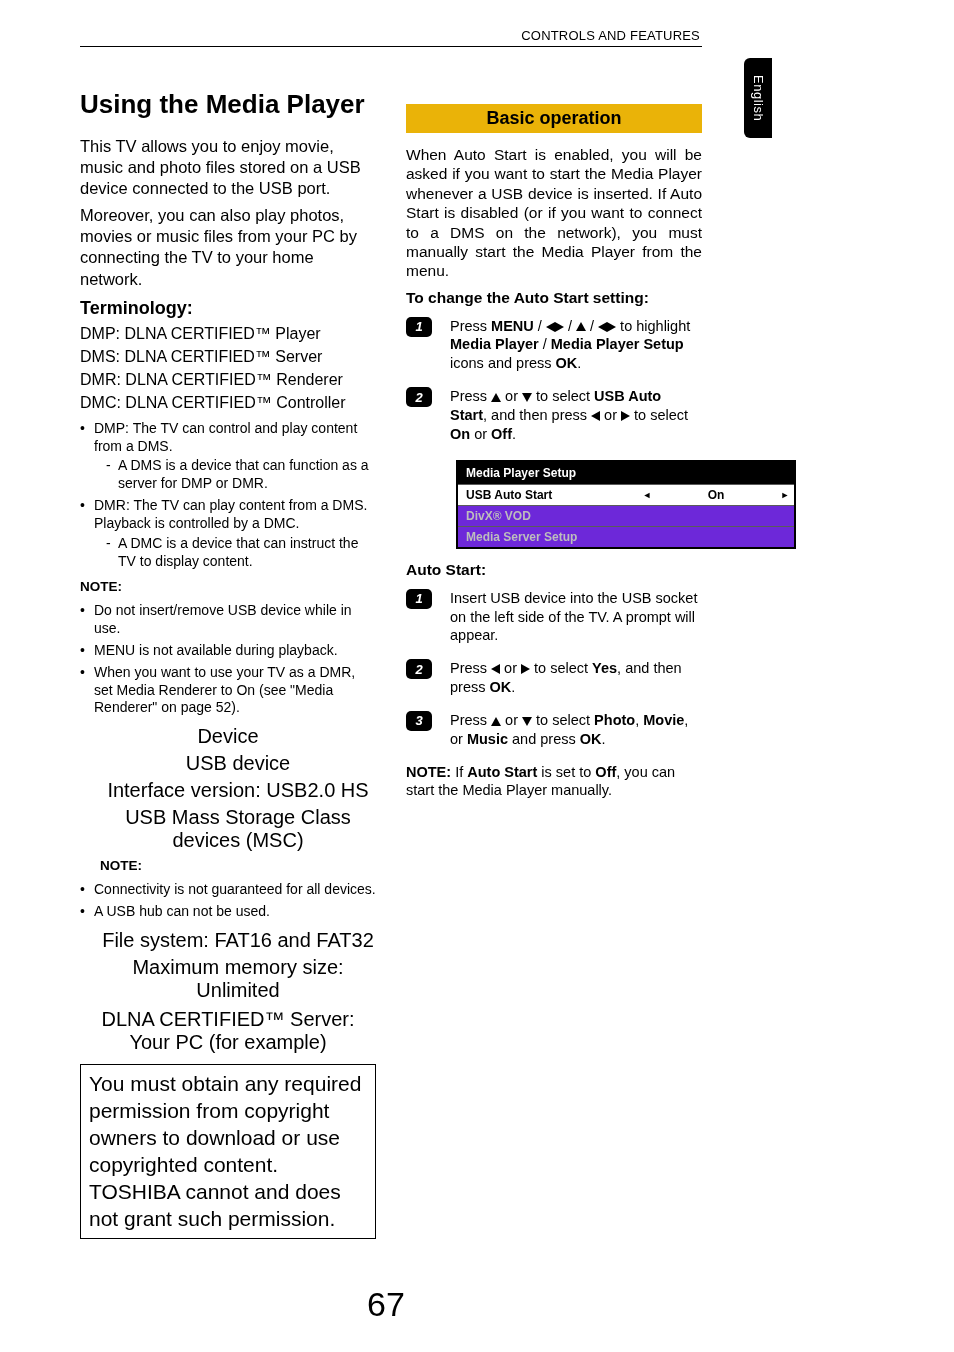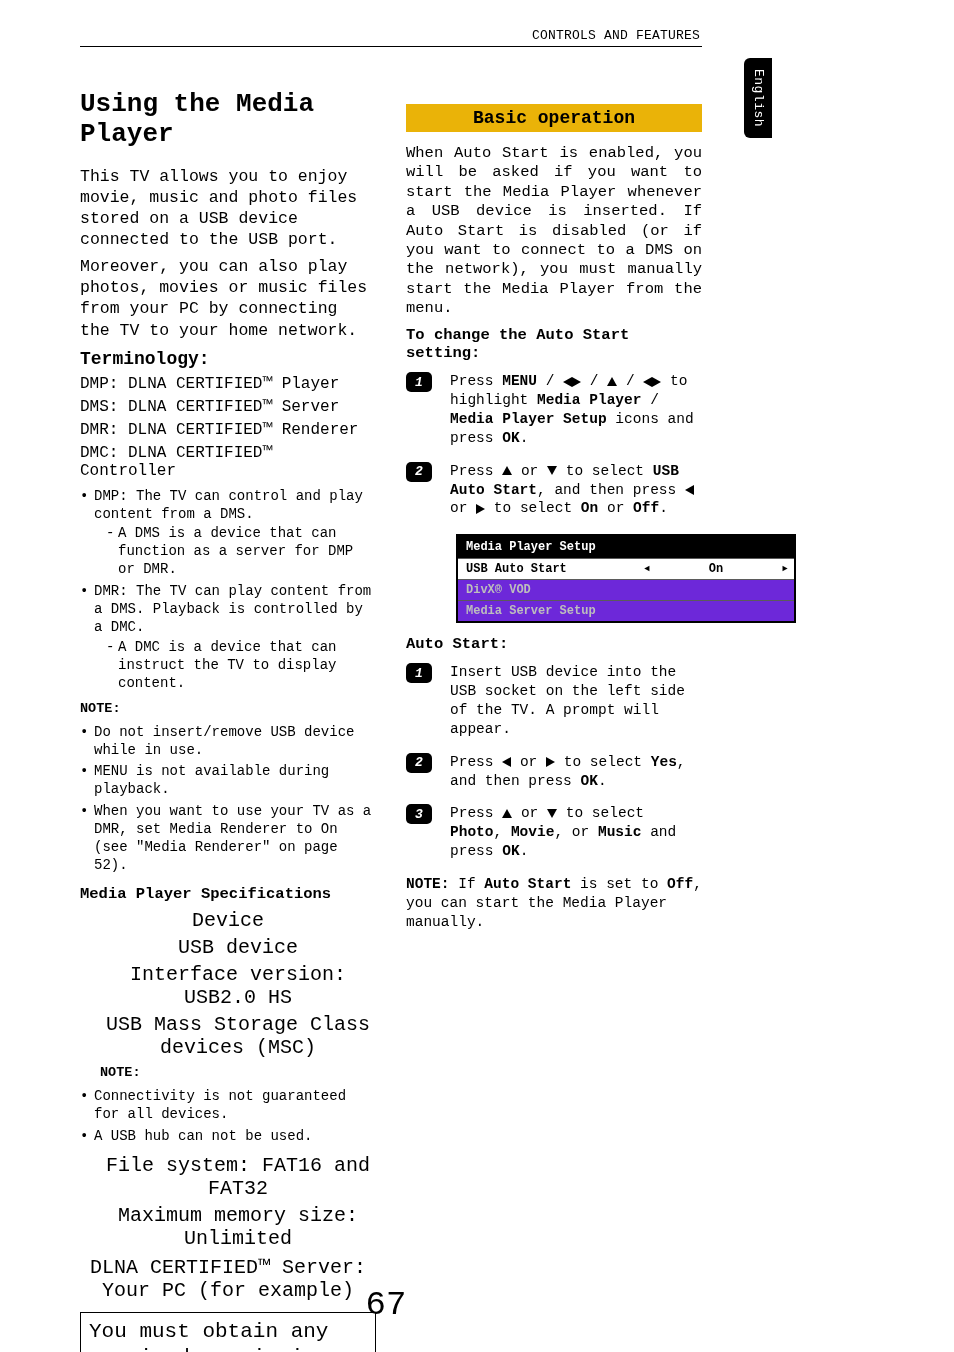--- a/index.html
+++ b/index.html
@@ -1,17 +1,17 @@
 <!DOCTYPE html>
 <html><head>
 <meta charset="utf-8">
 <style>
   * { box-sizing: border-box; margin: 0; padding: 0; }
   html, body { width: 954px; height: 1352px; background: #fff; font-family: "Myriad Pro", "Segoe UI", Arial, sans-serif; color: #000; }
-  .page { position: relative; width: 772px; height: 1352px; padding: 30px 70px 40px 80px; font-family: Liberation Mono, monospace; }
+  .page { position: relative; width: 772px; height: 1352px; padding: 30px 70px 40px 80px; }
   .header-line { position: absolute; top: 46px; left: 80px; right: 70px; border-top: 1px solid #000; }
   .header-text { position: absolute; top: 28px; right: 72px; font-size: 13px; letter-spacing: 0.2px; }
   .lang-tab { position: absolute; top: 58px; right: 0; width: 28px; height: 80px; background: #000; border-top-left-radius: 6px; border-bottom-left-radius: 6px; display: flex; align-items: center; justify-content: center; }
   .lang-tab span { color: #fff; writing-mode: vertical-rl; font-size: 13px; letter-spacing: 0.5px; }
   .columns { display: flex; gap: 30px; margin-top: 60px; }
   .col { flex: 1; min-width: 0; }
   h1 { font-size: 26px; font-weight: 700; margin-bottom: 16px; line-height: 1.15; }
   .intro { font-size: 16.5px; line-height: 1.28; margin-bottom: 6px; }
   .term-title { font-size: 18px; font-weight: 700; margin-top: 8px; margin-bottom: 6px; }
   .term-line { font-size: 16px; margin: 5px 0; }
@@ -86,21 +86,20 @@
         </li>
       </ul>
 
       <p class="note-t">NOTE:</p>
       <ul class="bul">
         <li>Do not insert/remove USB device while in use.</li>
         <li>MENU is not available during playback.</li>
         <li>When you want to use your TV as a DMR, set Media Renderer to On (see "Media Renderer" on page 52).</li>
       </ul>
 
-      <p class="subhead">Media Player Specifications</p>
       <p class="plain">Device</p>
       <p class="plain indent">USB device</p>
       <p class="plain indent">Interface version: USB2.0 HS</p>
       <p class="plain indent">USB Mass Storage Class devices (MSC)</p>
 
       <p class="note-t indent">NOTE:</p>
       <ul class="bul indent">
         <li>Connectivity is not guaranteed for all devices.</li>
         <li>A USB hub can not be used.</li>
       </ul>

